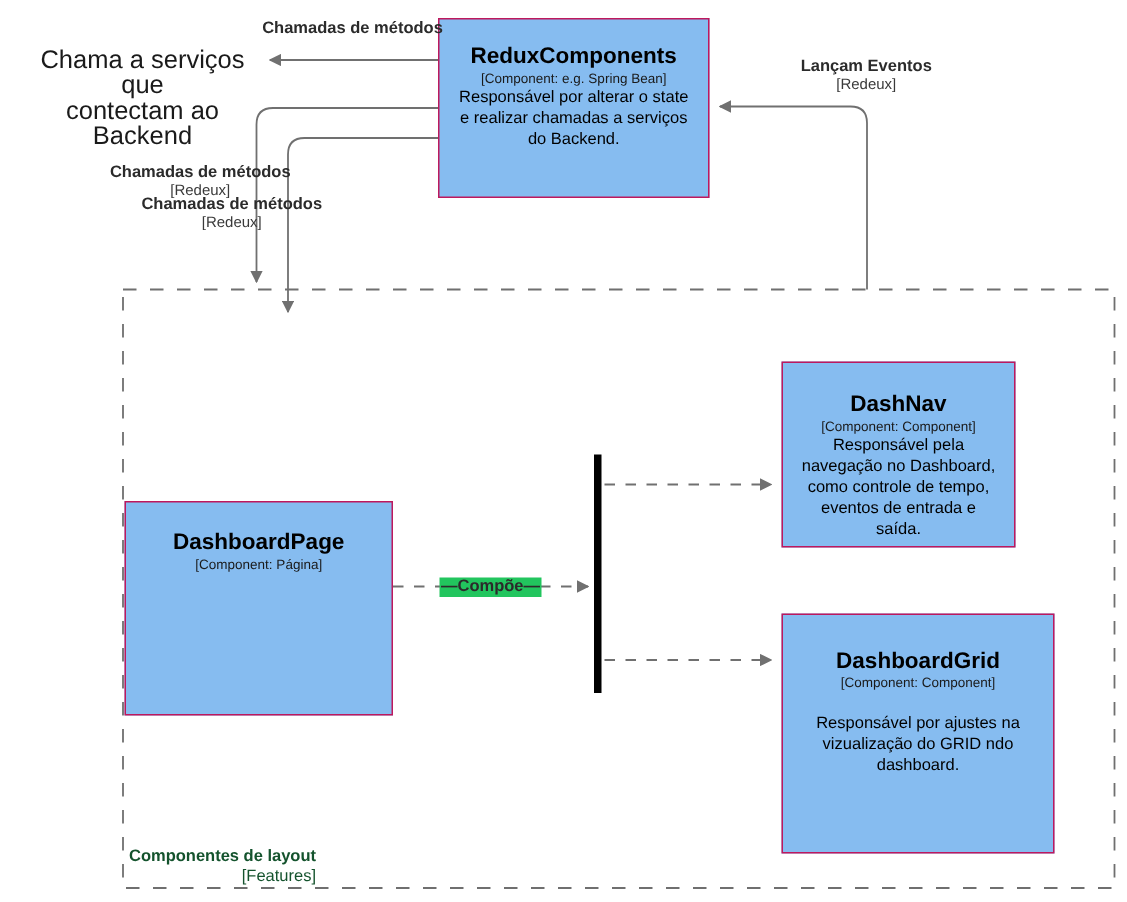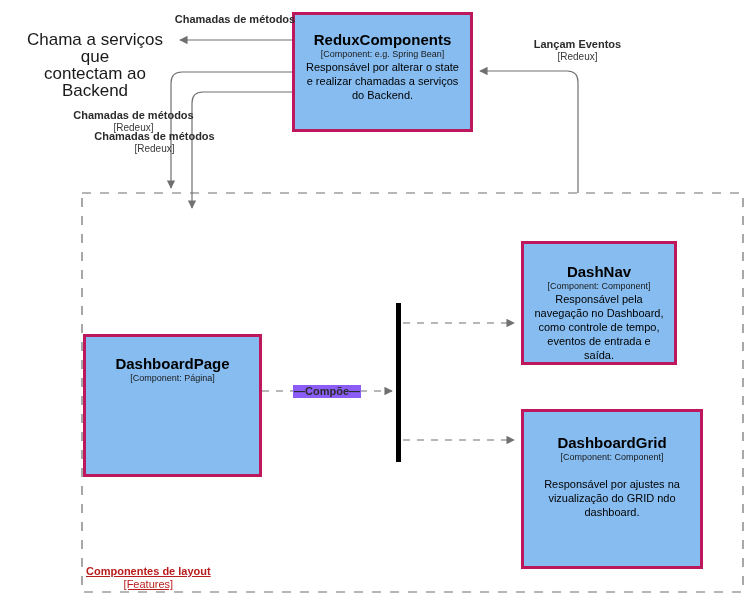--- a/index.html
+++ b/index.html
@@ -23,21 +23,21 @@
     left: 0;
     top: 0;
     width: 751px;
     height: 601px;
     pointer-events: none;
   }
   .node {
     position: absolute;
     box-sizing: border-box;
     background: #86bcf0;
-    border: 3px solid #be185d;
+    border: 1px solid #be185d;
     display: flex;
     flex-direction: column;
     align-items: center;
     text-align: center;
     color: #000000;
   }
   .node-title {
     font-weight: bold;
     font-size: 15px;
     line-height: 17px;
@@ -74,41 +74,40 @@
   .plain-label {
     position: absolute;
     font-size: 17px;
     line-height: 17px;
     color: #1a1a1a;
     text-align: center;
     white-space: pre-line;
   }
   .boundary-label {
     position: absolute;
-    text-align: center;
-    color: #b91c1c;
-    text-decoration: underline;
+    text-align: right;
+    color: #14532d;
   }
   .boundary-label .b-main {
     display: block;
     font-size: 11px;
     font-weight: bold;
     line-height: 13px;
   }
   .boundary-label .b-tech {
     display: block;
     font-size: 11px;
     line-height: 13px;
   }
   .inline-edge-label {
     position: absolute;
     font-size: 11px;
     font-weight: bold;
     color: #2b2b2b;
-    background: #8b5cf6;
+    background: #22c55e;
     padding: 0 1px;
     line-height: 13px;
     white-space: nowrap;
   }
   .thick-bar {
     position: absolute;
     background: #000000;
   }
 </style>
 </head>

